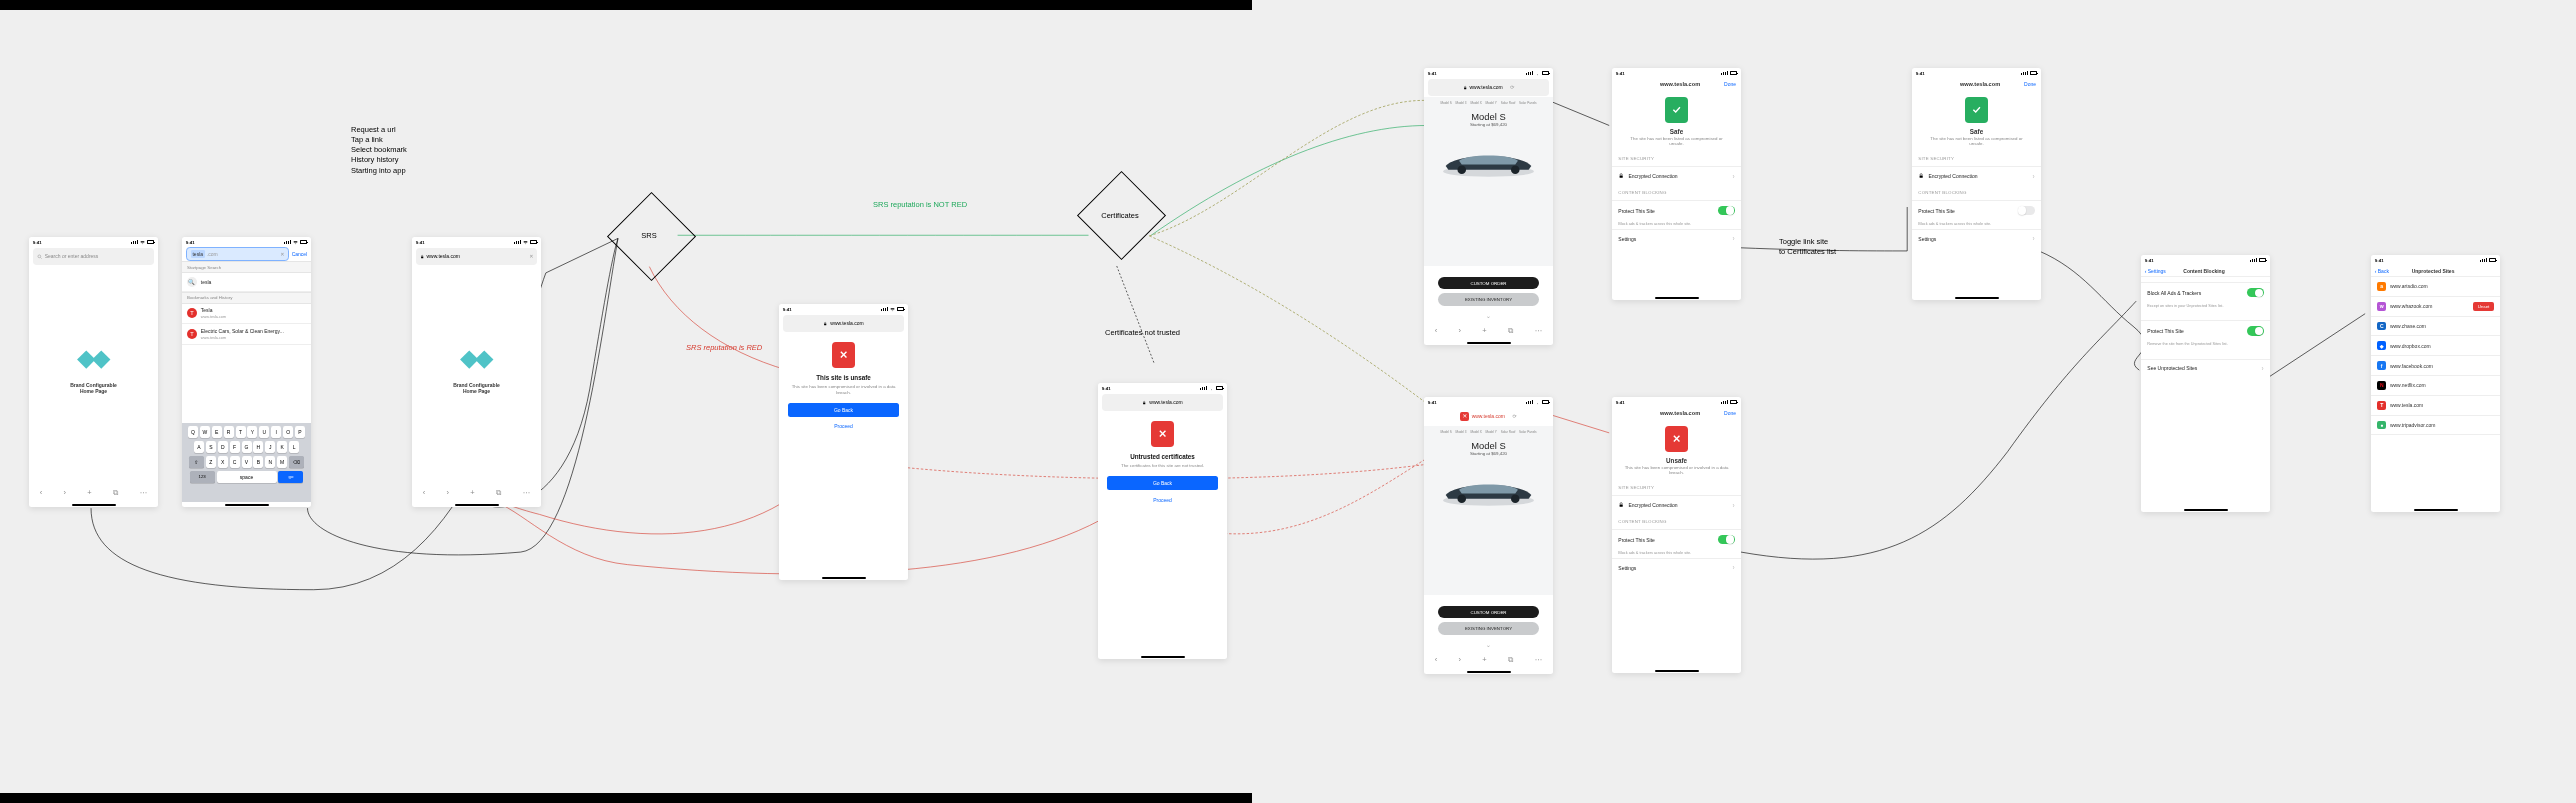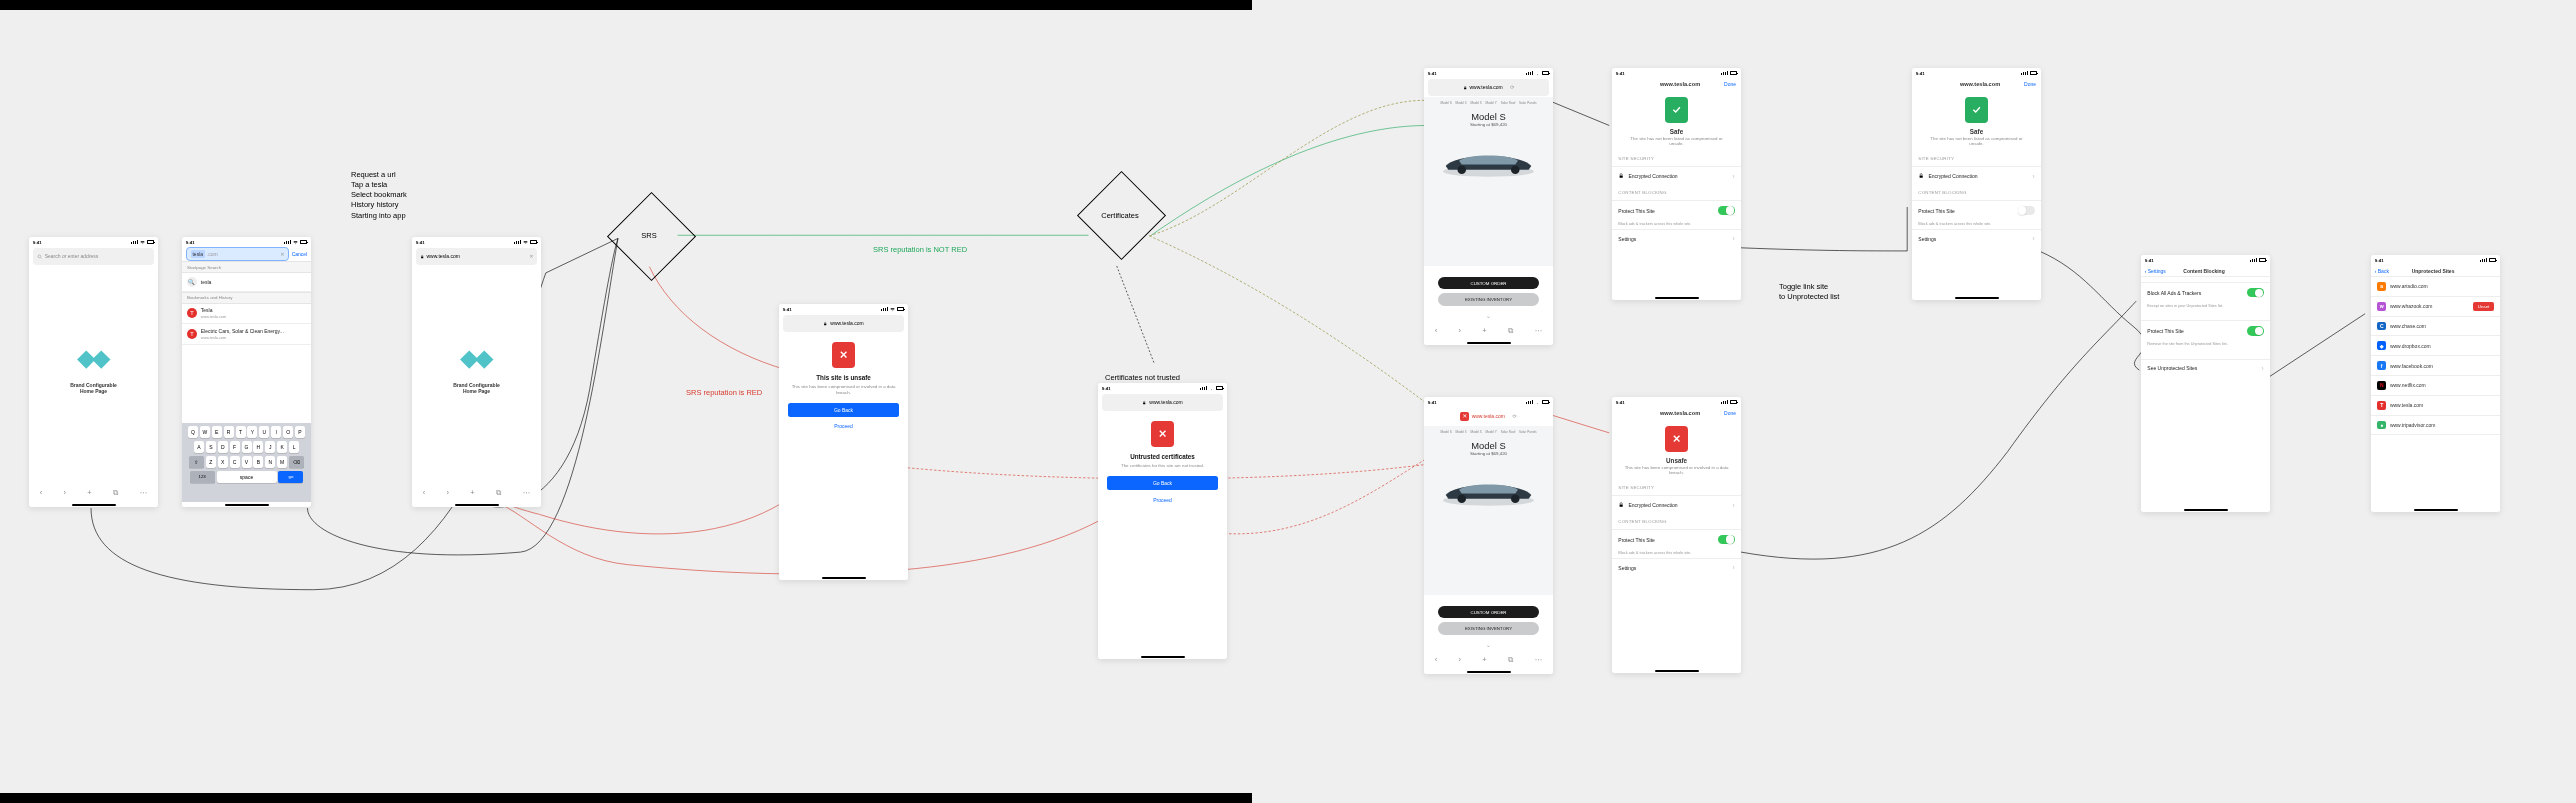--- a/index.html
+++ b/index.html
@@ -195,24 +195,24 @@
     transform:rotate(45deg);
     border:0.6px solid #000;
     background:transparent;
   }
   .decision-label{
     position:absolute; width:88px; text-align:center;
     font-size:7.5px; color:#000;
   }
 
   .note {
-    position:absolute; font-size:7.5px; color:#000; line-height:1.35;margin-top:45px;
+    position:absolute; font-size:7.5px; color:#000; line-height:1.35;
   }
   .note.green { color:#1ea85b; }
-  .note.red { color:#d63b2f; }
+  .note.red { color:#d63b2f;font-style:italic; }
 
   svg.flow { position:absolute; left:0; top:0; width:2576px; height:803px; pointer-events:none; }
 </style>
 </head>
 <body>
 
 <div class="top-black"></div>
 <div class="bot-black"></div>
 
 <svg class="flow" viewBox="0 0 4106 1280" width="2576" height="803">
@@ -247,21 +247,21 @@
 
   <path d="M3250 400 C 3320 430, 3350 480, 3400 520 C 3450 560, 3380 570, 3410 590" stroke="#000" fill="none" stroke-width="1"></path>
 
   <path d="M2775 880 C 3000 920, 3100 850, 3200 720 C 3300 580, 3350 540, 3405 480" stroke="#000" fill="none" stroke-width="1"></path>
 
   <path d="M3618 600 L 3770 500" stroke="#000" fill="none" stroke-width="1"></path>
 </svg>
 
 <div class="note" style="left:351px;top:125px">
   <div>Request a url</div>
-  <div>Tap a tesla</div>
+  <div>Tap a link</div>
   <div>Select bookmark</div>
   <div>History history</div>
   <div>Starting into app</div>
 </div>
 
 <div class="decision" style="left:620px;top:205px"></div>
 <div class="decision-label" style="left:605px;top:231px">SRS</div>
 
 <div class="decision" style="left:1090px;top:184px"></div>
 <div class="decision-label" style="left:1076px;top:211px">Certificates</div>
@@ -270,21 +270,21 @@
   <span>SRS reputation is NOT RED</span>
 </div>
 <div class="note red" style="left:686px;top:343px">
   <span>SRS reputation is RED</span>
 </div>
 <div class="note" style="left:1105px;top:328px">
   <span>Certificates not trusted</span>
 </div>
 <div class="note" style="left:1779px;top:237px">
   <div>Toggle link site</div>
-  <div>to Unprotected list</div>
+  <div>to Certificates list</div>
 </div>
 
 <div class="phone" style="left:29px;top:237px">
   <div class="statusbar">
     <span>9:41</span>
     <span class="icons">
       <span class="sig-bars">
           <span></span>
           <span></span>
           <span></span>

